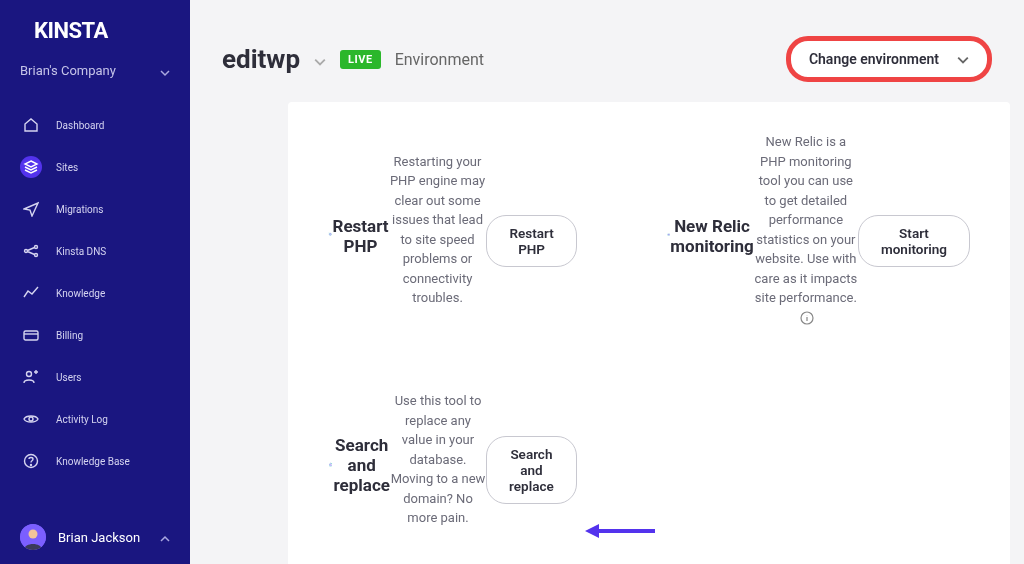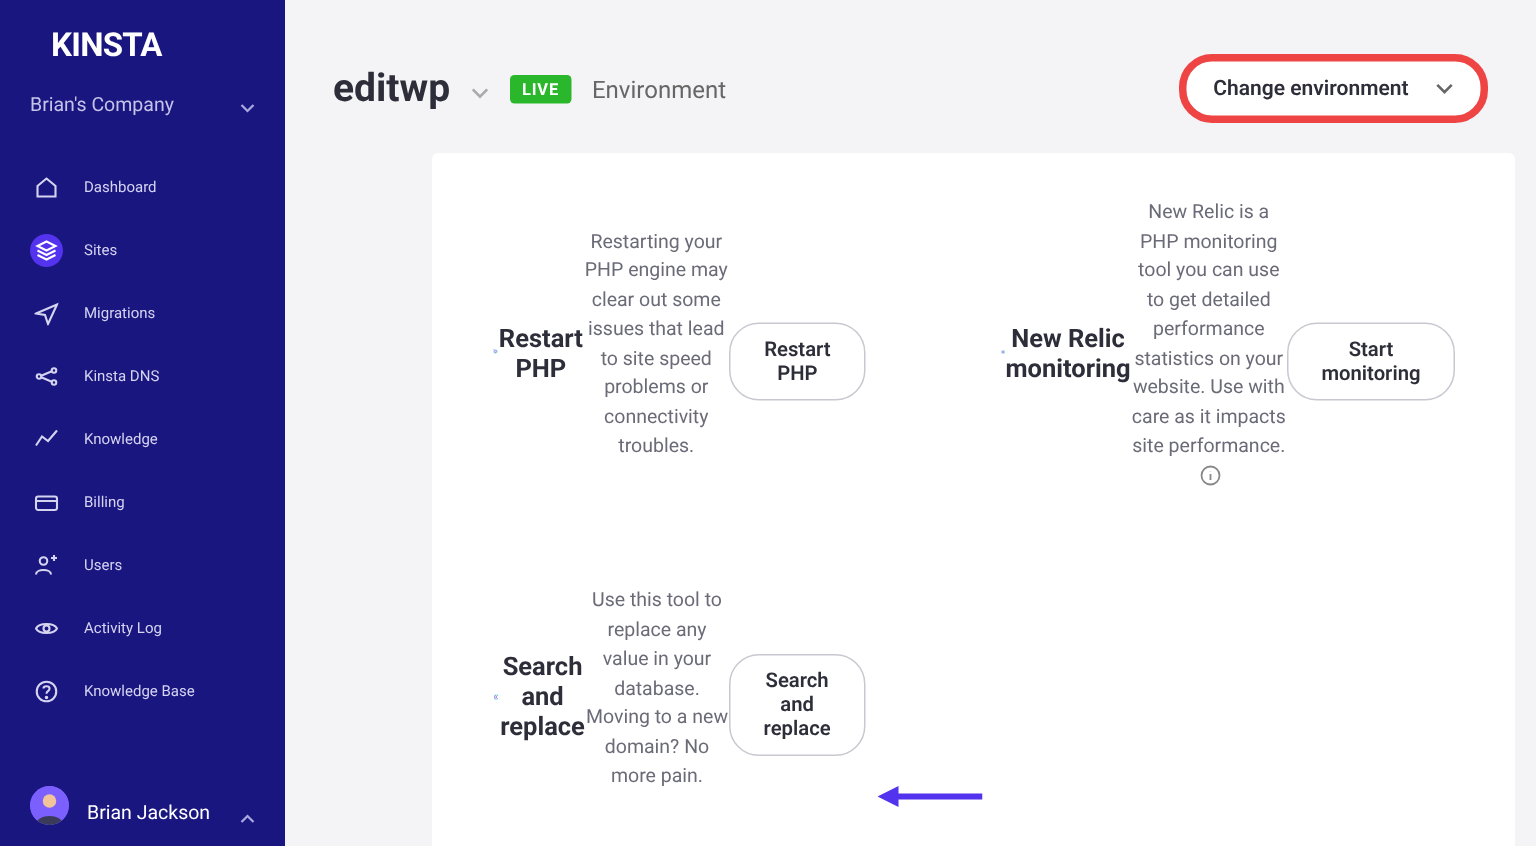--- a/index.html
+++ b/index.html
@@ -6,21 +6,21 @@
     body { display: flex; width: 1024px; height: 564px; background: #f4f4f6; overflow: hidden; }
     
     .sidebar { width: 190px; background: #1a1680; color: #fff; display: flex; flex-direction: column; position: relative; }
     .logo { padding: 18px 34px 10px; font-size: 22px; font-weight: 700; letter-spacing: -0.5px; }
     .company { display: flex; align-items: center; justify-content: space-between; padding: 10px 20px 18px; font-size: 13px; color: #c5c4e8; cursor: pointer; }
     .nav { flex: 1; padding-top: 8px; }
     .nav-item { display: flex; align-items: center; gap: 14px; padding: 10px 20px; font-size: 10px; color: #d5d4f0; cursor: pointer; }
     .nav-item.active .nav-icon-wrap { background: #5333ed; border-radius: 50%; }
     .nav-icon-wrap { width: 22px; height: 22px; display: inline-flex; align-items: center; justify-content: center; }
     .nav-icon { width: 16px; height: 16px; display: inline-flex; align-items: center; justify-content: center; }
-    .sidebar-user { display: flex; align-items: flex-end; gap: 12px; padding: 14px 20px; font-size: 13px; }
+    .sidebar-user { display: flex; align-items: center; gap: 12px; padding: 14px 20px; font-size: 13px; }
     .avatar { width: 26px; height: 26px; border-radius: 50%; background: #7b5fff; display:flex; align-items:center; justify-content:center; overflow:hidden; }
     .avatar svg { width: 26px; height: 26px; }
     .sidebar-user .chev { margin-left: auto; }
     
     .main { flex: 1; display: flex; flex-direction: column; }
     .header { display: flex; align-items: center; padding: 36px 32px 20px; gap: 14px; }
     .sitename { font-size: 26px; font-weight: 700; color: #2e2e3a; }
     .env-badge { background: #2bb72b; color: #fff; font-size: 11px; font-weight: 700; padding: 3px 8px; border-radius: 3px; letter-spacing: 0.5px; }
     .env-label { font-size: 16px; color: #666; }
     .spacer { flex: 1; }

